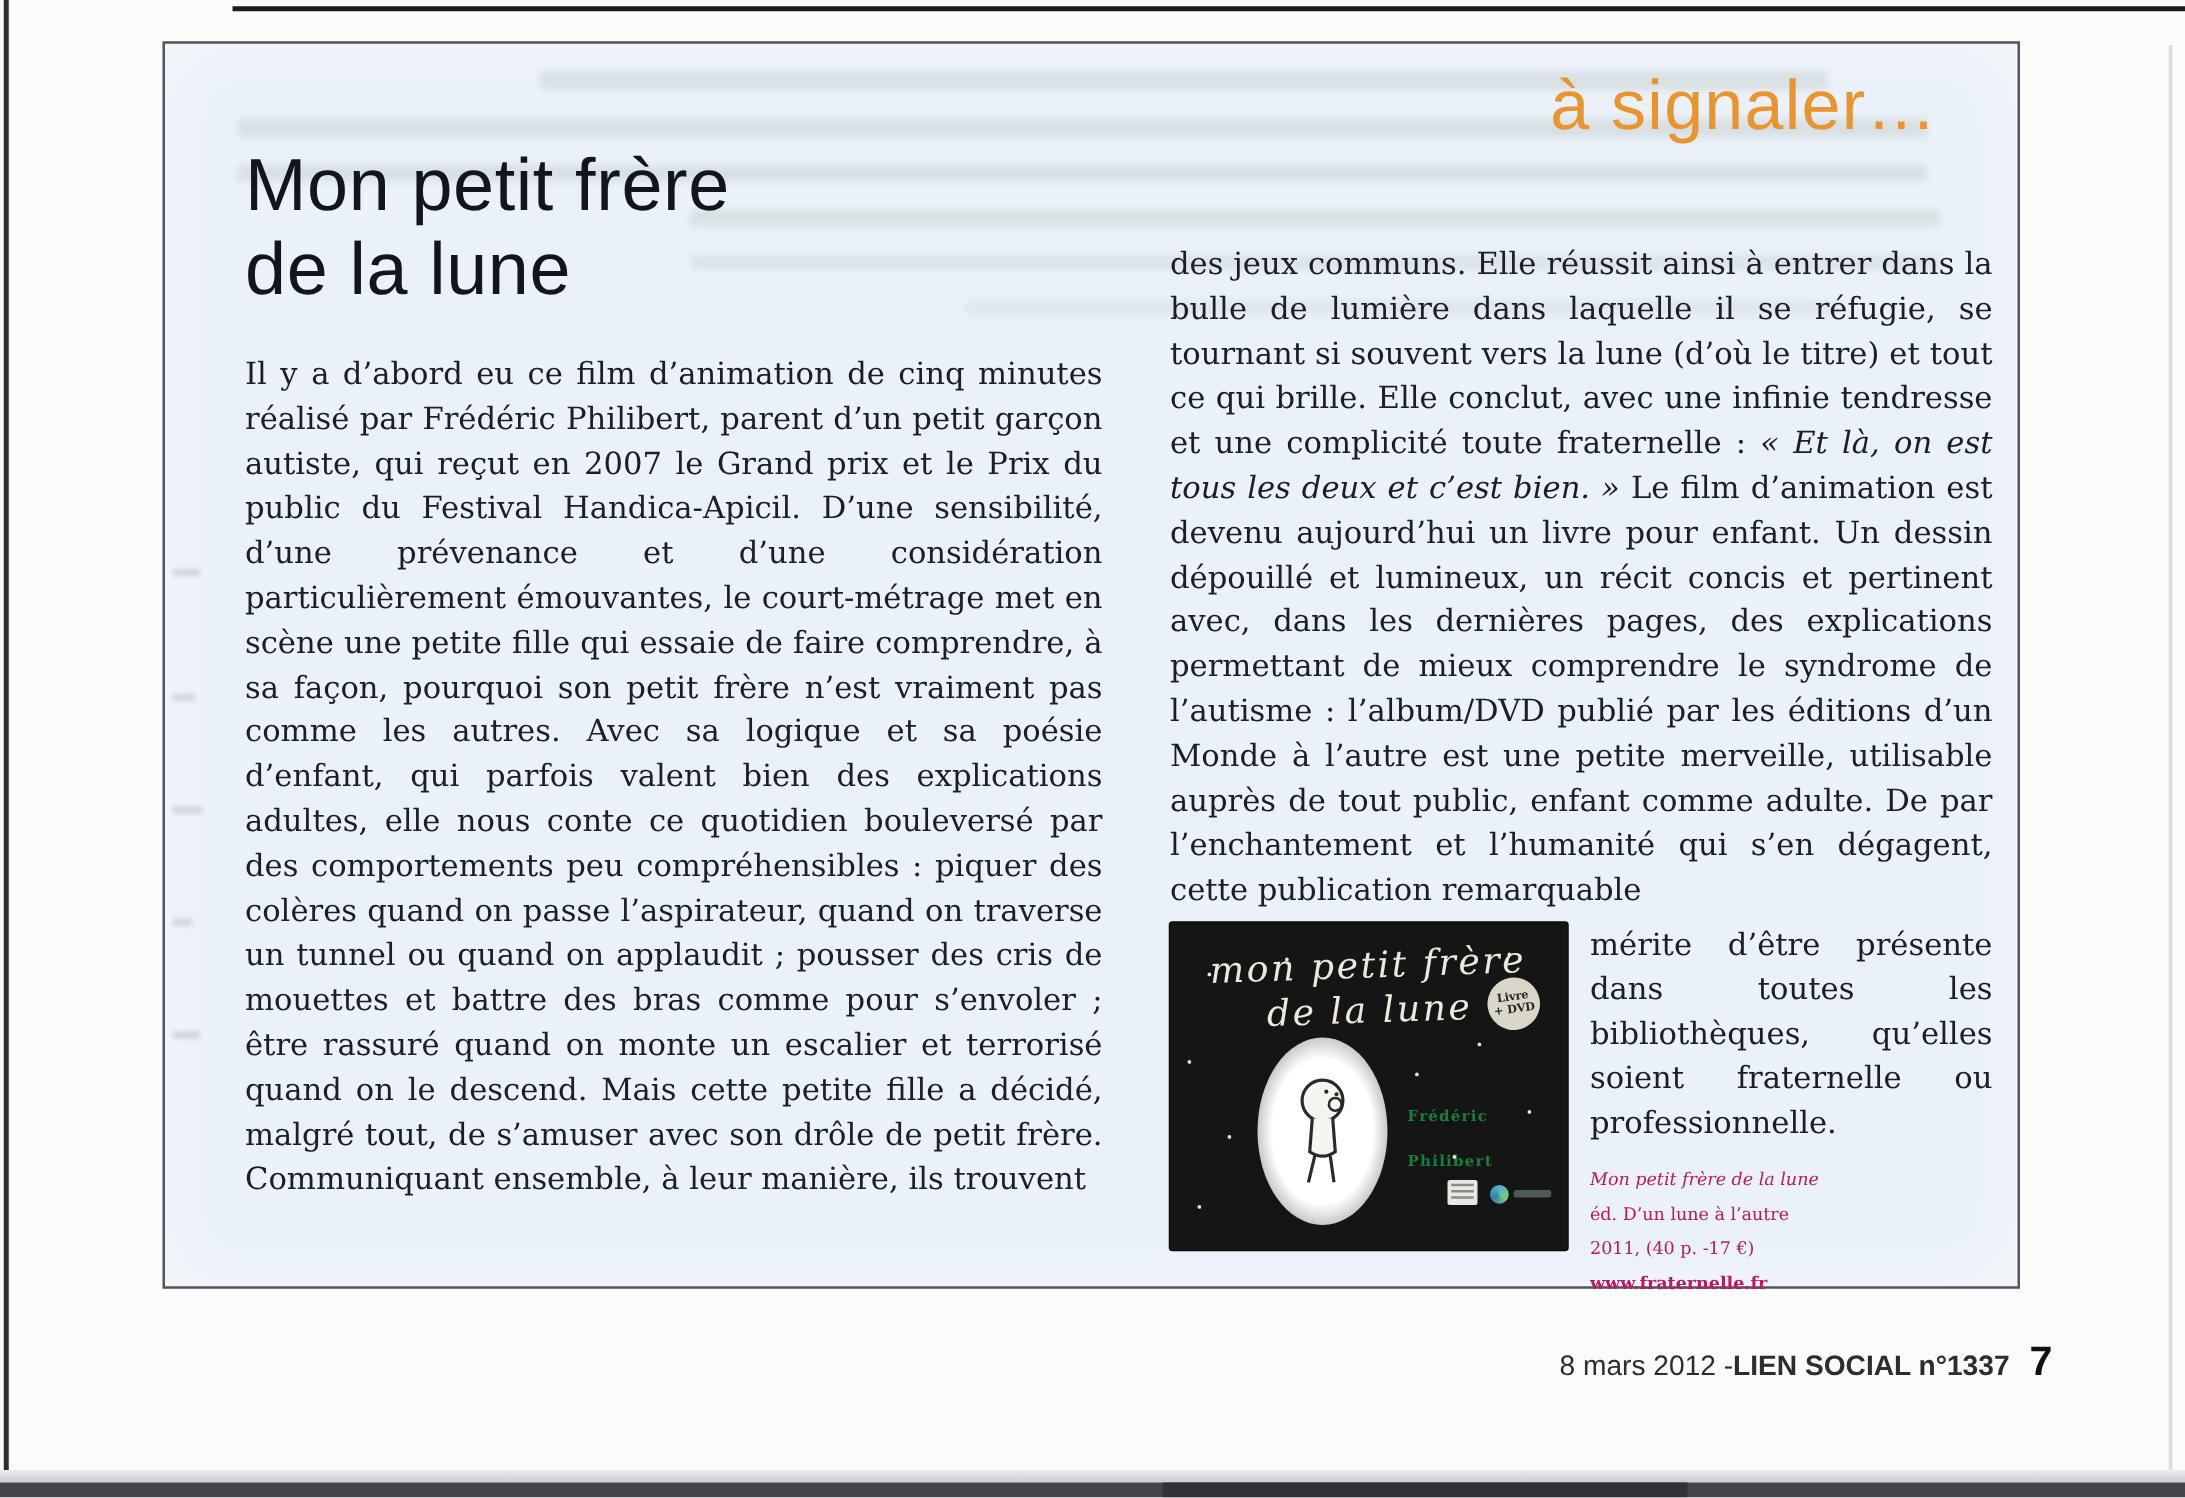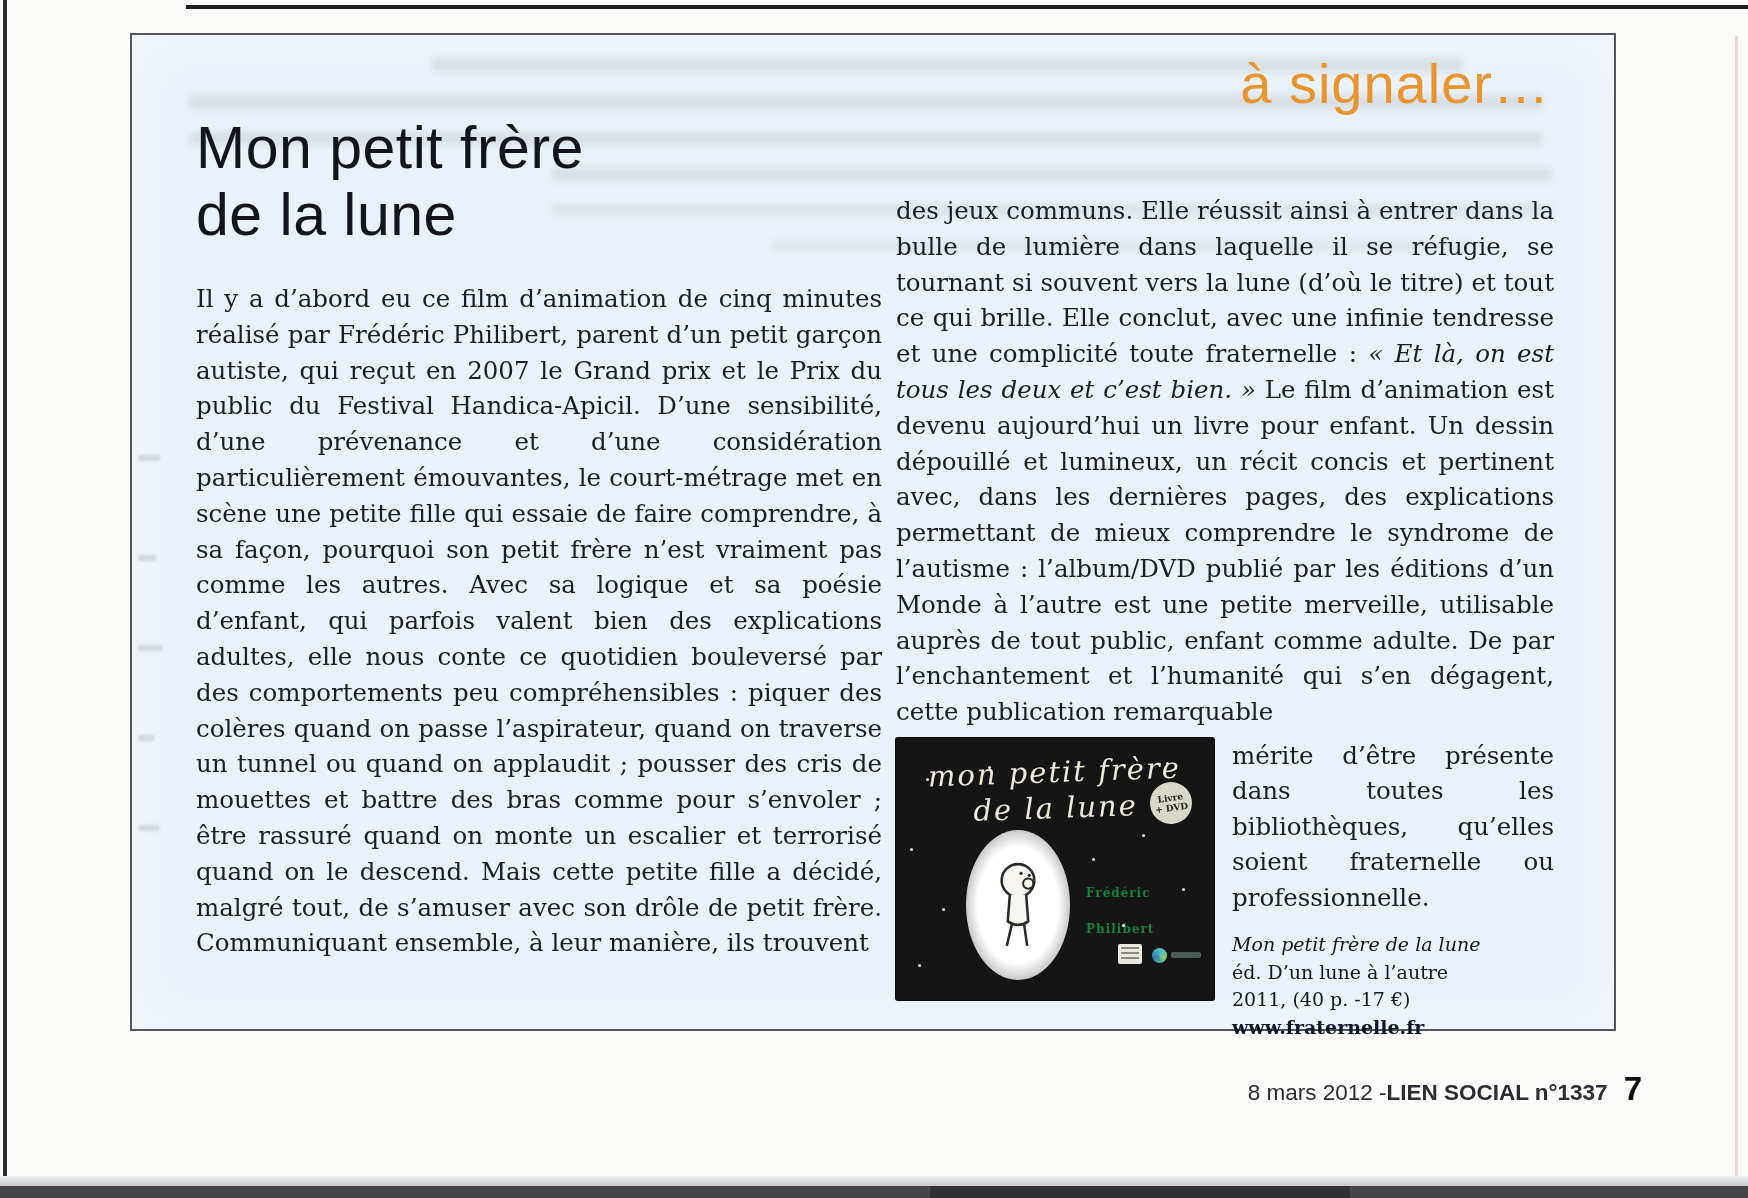--- a/index.html
+++ b/index.html
@@ -40,21 +40,21 @@
     color:#14141c; letter-spacing:.5px;
   }
 
   .serif { font-family:"DejaVu Serif", serif; color:#1d1d25; }
 
   .col-left {
     position:absolute; left:64px; top:246px; width:686px;
     font-size:24.5px; line-height:35.8px; text-align:justify;
   }
   .col-right {
-    position:absolute; left:764px; top:158px; width:658px;
+    position:absolute; left:804px; top:158px; width:658px;
     font-size:24.5px; line-height:35.8px;
   }
   .col-right p { text-align:justify; }
   .q-italic { font-style:italic; }
 
   .book-row { display:flex; gap:18px; margin-top:8px; }
 
   
   .cover {
     position:relative; flex:none; width:318px; height:262px;
@@ -91,21 +91,21 @@
   .logo-round {
     position:absolute; left:256px; top:210px; width:15px; height:15px; border-radius:50%;
     background:conic-gradient(#4fb8c9, #7cc97a, #2f7fae, #4fb8c9);
   }
   .logo-word { position:absolute; left:275px; top:214px; width:30px; height:6px; background:#5a6d66; opacity:.8; border-radius:2px; }
   .star { position:absolute; width:3px; height:3px; background:#e9e6da; border-radius:50%; }
 
   .wrap-text { text-align:justify; font-size:24.5px; line-height:35.5px; }
 
   .reference {
-    margin-top:16px; font-size:19px; line-height:27.5px; color:#0f172a;
+    margin-top:16px; font-size:14px; line-height:27.5px; color:#be185d;
   }
   .ref-title { font-style:italic; }
   .ref-site { font-weight:bold; }
 
   .footer {
     position:absolute; top:1070px; right:106px;
     display:flex; align-items:baseline; color:#2c2c32; font-size:22.5px;
   }
   .footer .mag { font-weight:bold; }
   .footer .pageno { font-size:33px; font-weight:bold; color:#111; margin-left:16px; }

